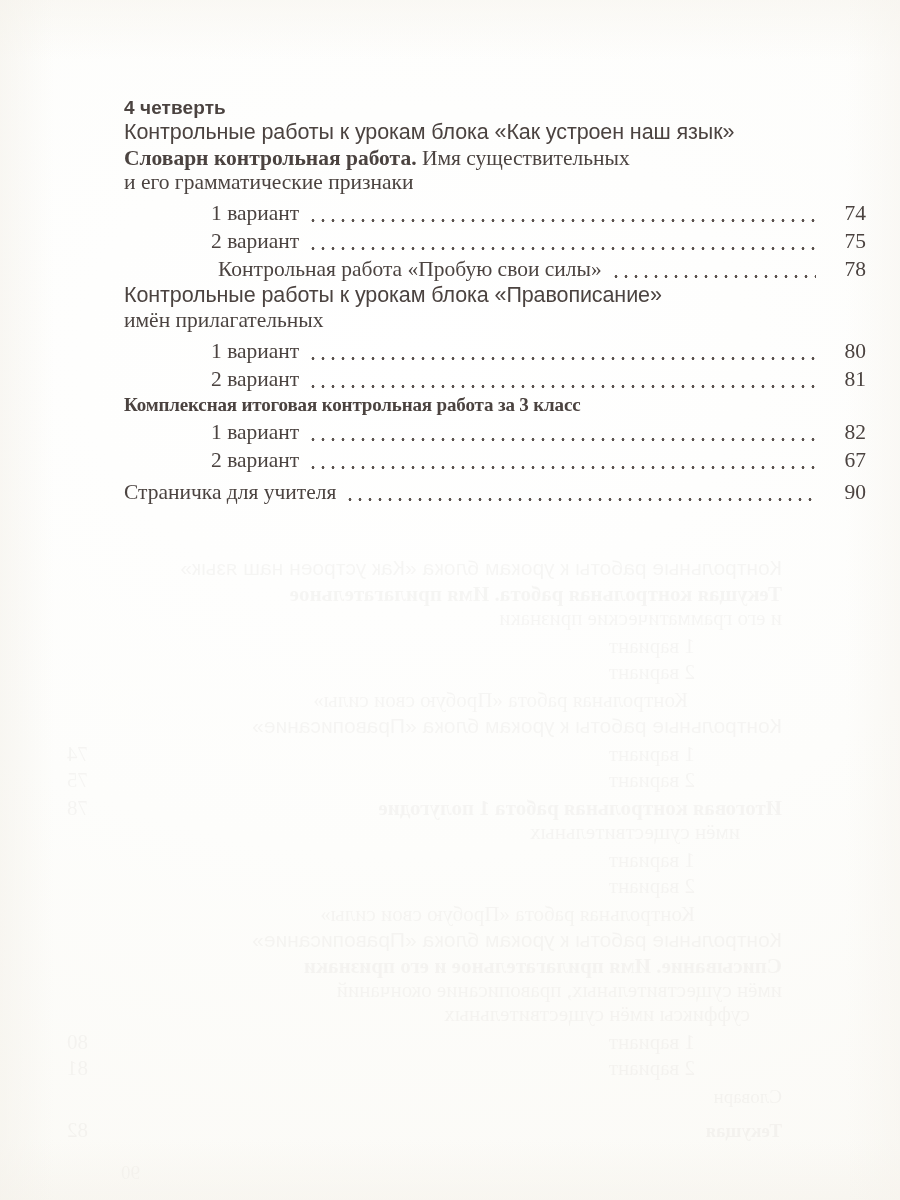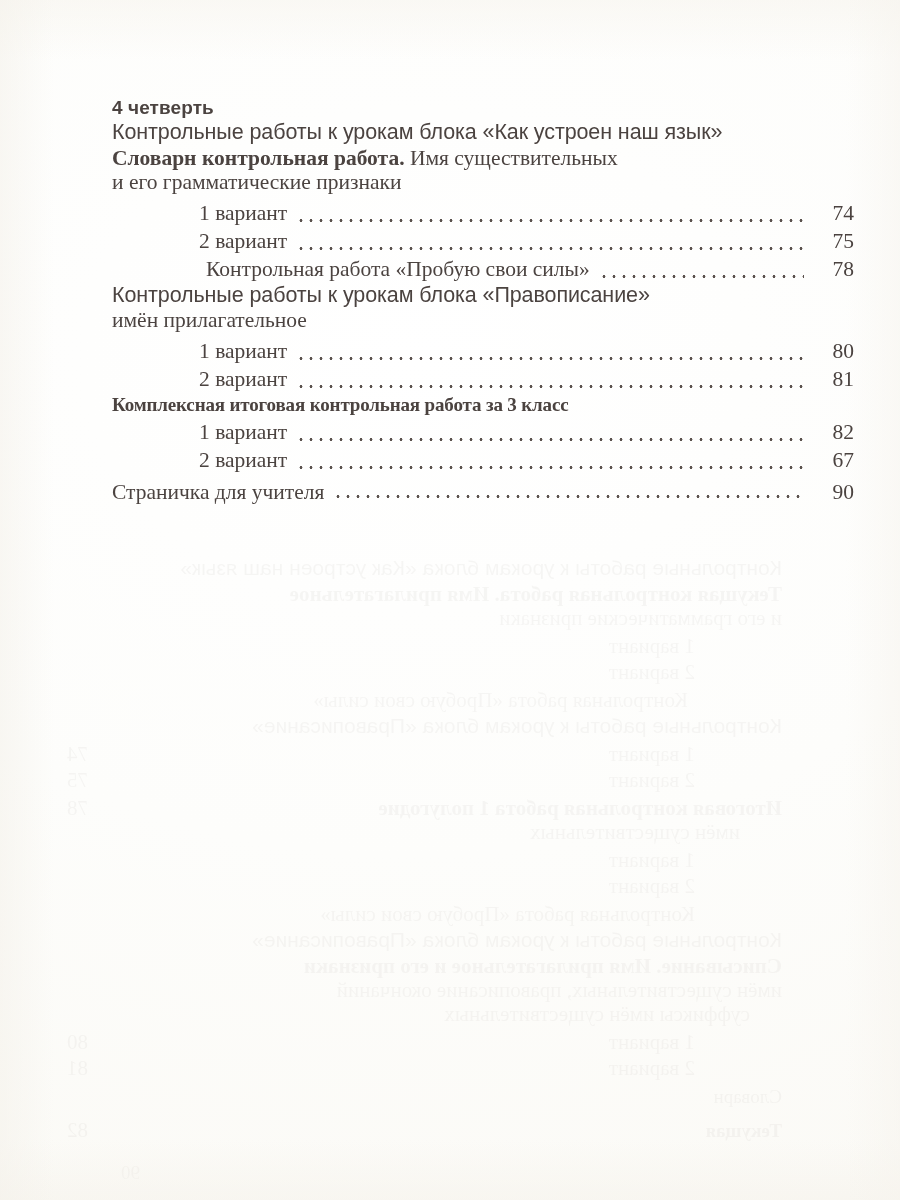--- a/index.html
+++ b/index.html
@@ -38,21 +38,21 @@
     pointer-events:none;
     font-family:"Liberation Serif", serif;
   }
   .bleed .bl{position:absolute;white-space:nowrap;}
   .bleed .s{font-family:"Liberation Sans", sans-serif;}
   .bleed .b{font-weight:bold;}
 
   
   .toc{
     position:absolute;
-    left:112px;top:98px;
+    left:124px;top:98px;
     width:742px;
   }
   .ln{
     position:relative;
     white-space:nowrap;
     line-height:1;
   }
   .sans{font-family:"Liberation Sans", sans-serif;}
   .serif{font-family:"Liberation Serif", serif;}
   .bold{font-weight:bold;}
@@ -87,21 +87,21 @@
     background-position:left bottom;
   }
   .entry .pg{
     width:44px;
     text-align:right;
     padding-left:6px;
     white-space:nowrap;
   }
   .ind1{margin-left:87px;}
   .ind2{margin-left:94px;}
-  .ind0{margin-left:0;align-items:center;}
+  .ind0{margin-left:0;}
   .row-gap{height:4px;}
 </style>
 </head>
 <body>
 
 <div class="page"></div>
 
 <div class="bleed" id="bleed-layer">
     <div class="bl s" style="left: 118px; top: 556px; font-size: 21px;">Контрольные работы к урокам блока «Как устроен наш язык»</div>
     <div class="bl b" style="left: 118px; top: 582px; font-size: 21px;">Текущая контрольная работа. Имя прилагательное</div>
@@ -163,21 +163,21 @@
   <div class="entry serif ind2">
     <span class="lbl">Контрольная работа «Пробую свои силы»</span>
     <span class="dots"></span>
     <span class="pg">78</span>
   </div>
 
   <div class="ln sans h-block">Контрольные работы к урокам блока «Правописание»</div>
 
 
 
-  <div class="ln serif h-work">имён прилагательное</div>
+  <div class="ln serif h-work">имён прилагательных</div>
 
   <div class="row-gap"></div>
 
   <div class="entry serif ind1">
     <span class="lbl">1 вариант</span>
     <span class="dots"></span>
     <span class="pg">80</span>
   </div>
 
   <div class="entry serif ind1">

